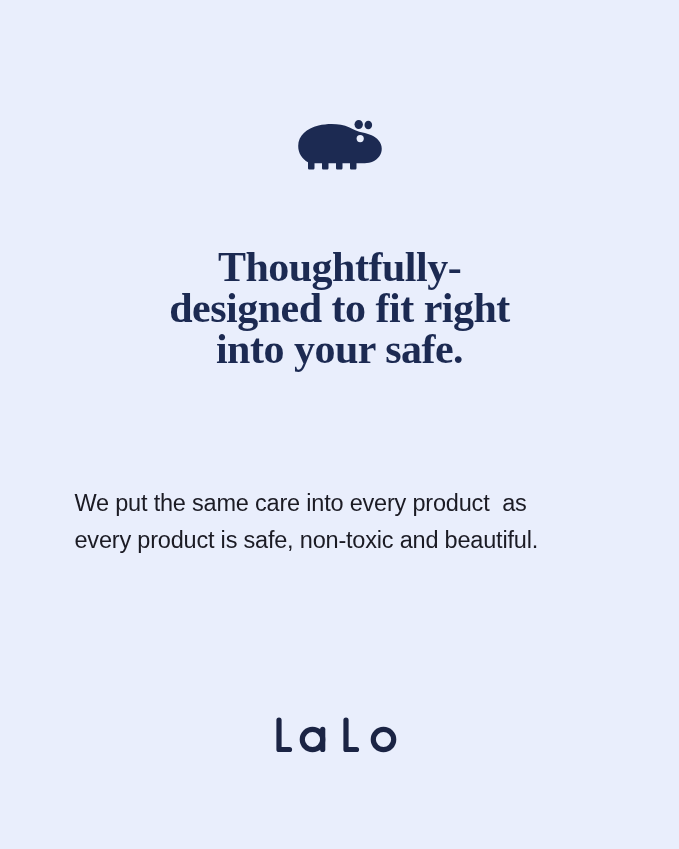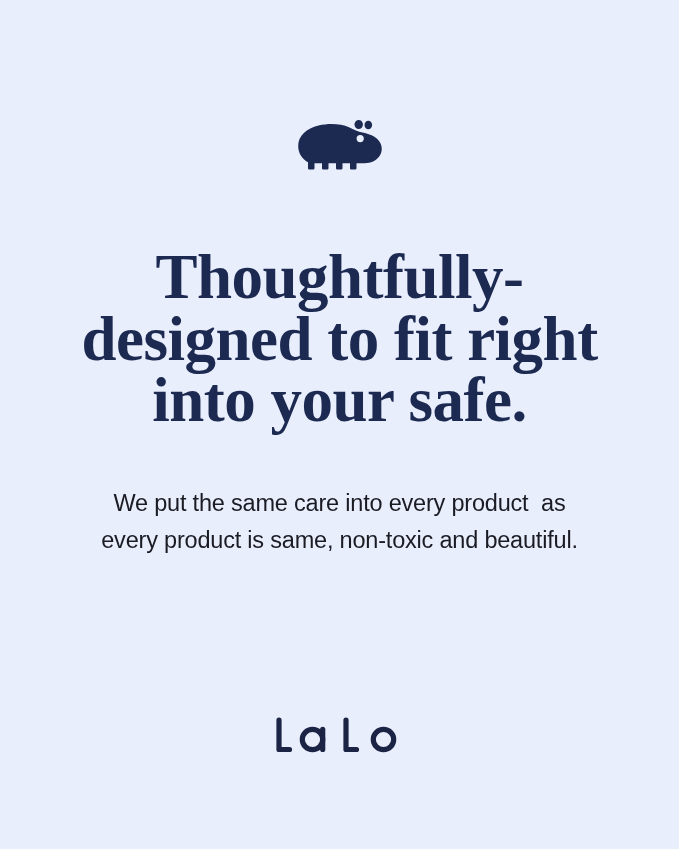--- a/index.html
+++ b/index.html
@@ -45,39 +45,38 @@
   .headline {
     position: absolute;
     top: 247px;
     left: 50%;
     transform: translateX(-50%);
     width: 560px;
     margin: 0;
     text-align: center;
     font-family: "Liberation Serif", "DejaVu Serif", serif;
     font-weight: 700;
-    font-size: 63px;
+    font-size: 42px;
     line-height: 0.98;
     letter-spacing: -0.5px;
     color: #1c2a52;
   }
   .headline .hl-line {
     display: block;
     white-space: nowrap;
   }
 
   
   .body-copy {
     position: absolute;
     top: 485px;
     left: 50%;
     transform: translateX(-50%);
     width: 530px;
     margin: 0;
-    text-align: center;
     font-family: "Liberation Sans", sans-serif;
     font-weight: 400;
     font-size: 23.5px;
     line-height: 37px;
     letter-spacing: -0.2px;
     color: #1b1b24;
   }
   .body-copy .bc-line {
     display: block;
     white-space: pre;
@@ -148,21 +147,21 @@
   </div>
 
   <h1 class="headline">
     <span class="hl-line">Thoughtfully-</span>
     <span class="hl-line">designed to fit right</span>
     <span class="hl-line">into your safe.</span>
   </h1>
 
   <p class="body-copy">
     <span class="bc-line">We put the same care into every product  as</span>
-    <span class="bc-line">every product is same, non-toxic and beautiful.</span>
+    <span class="bc-line">every product is safe, non-toxic and beautiful.</span>
   </p>
 
   <div class="wordmark">
     <svg viewBox="0 0 140 44" xmlns="http://www.w3.org/2000/svg" aria-hidden="true">
       <g fill="none" stroke="#1b2444" stroke-width="5.2" stroke-linecap="round" stroke-linejoin="round">
 
         <path d="M9 6 L9 35.5 L19.5 35.5"></path>
 
         <circle cx="42.5" cy="25.5" r="10.2"></circle>
         <path d="M52.7 15.3 L52.7 35.5"></path>

